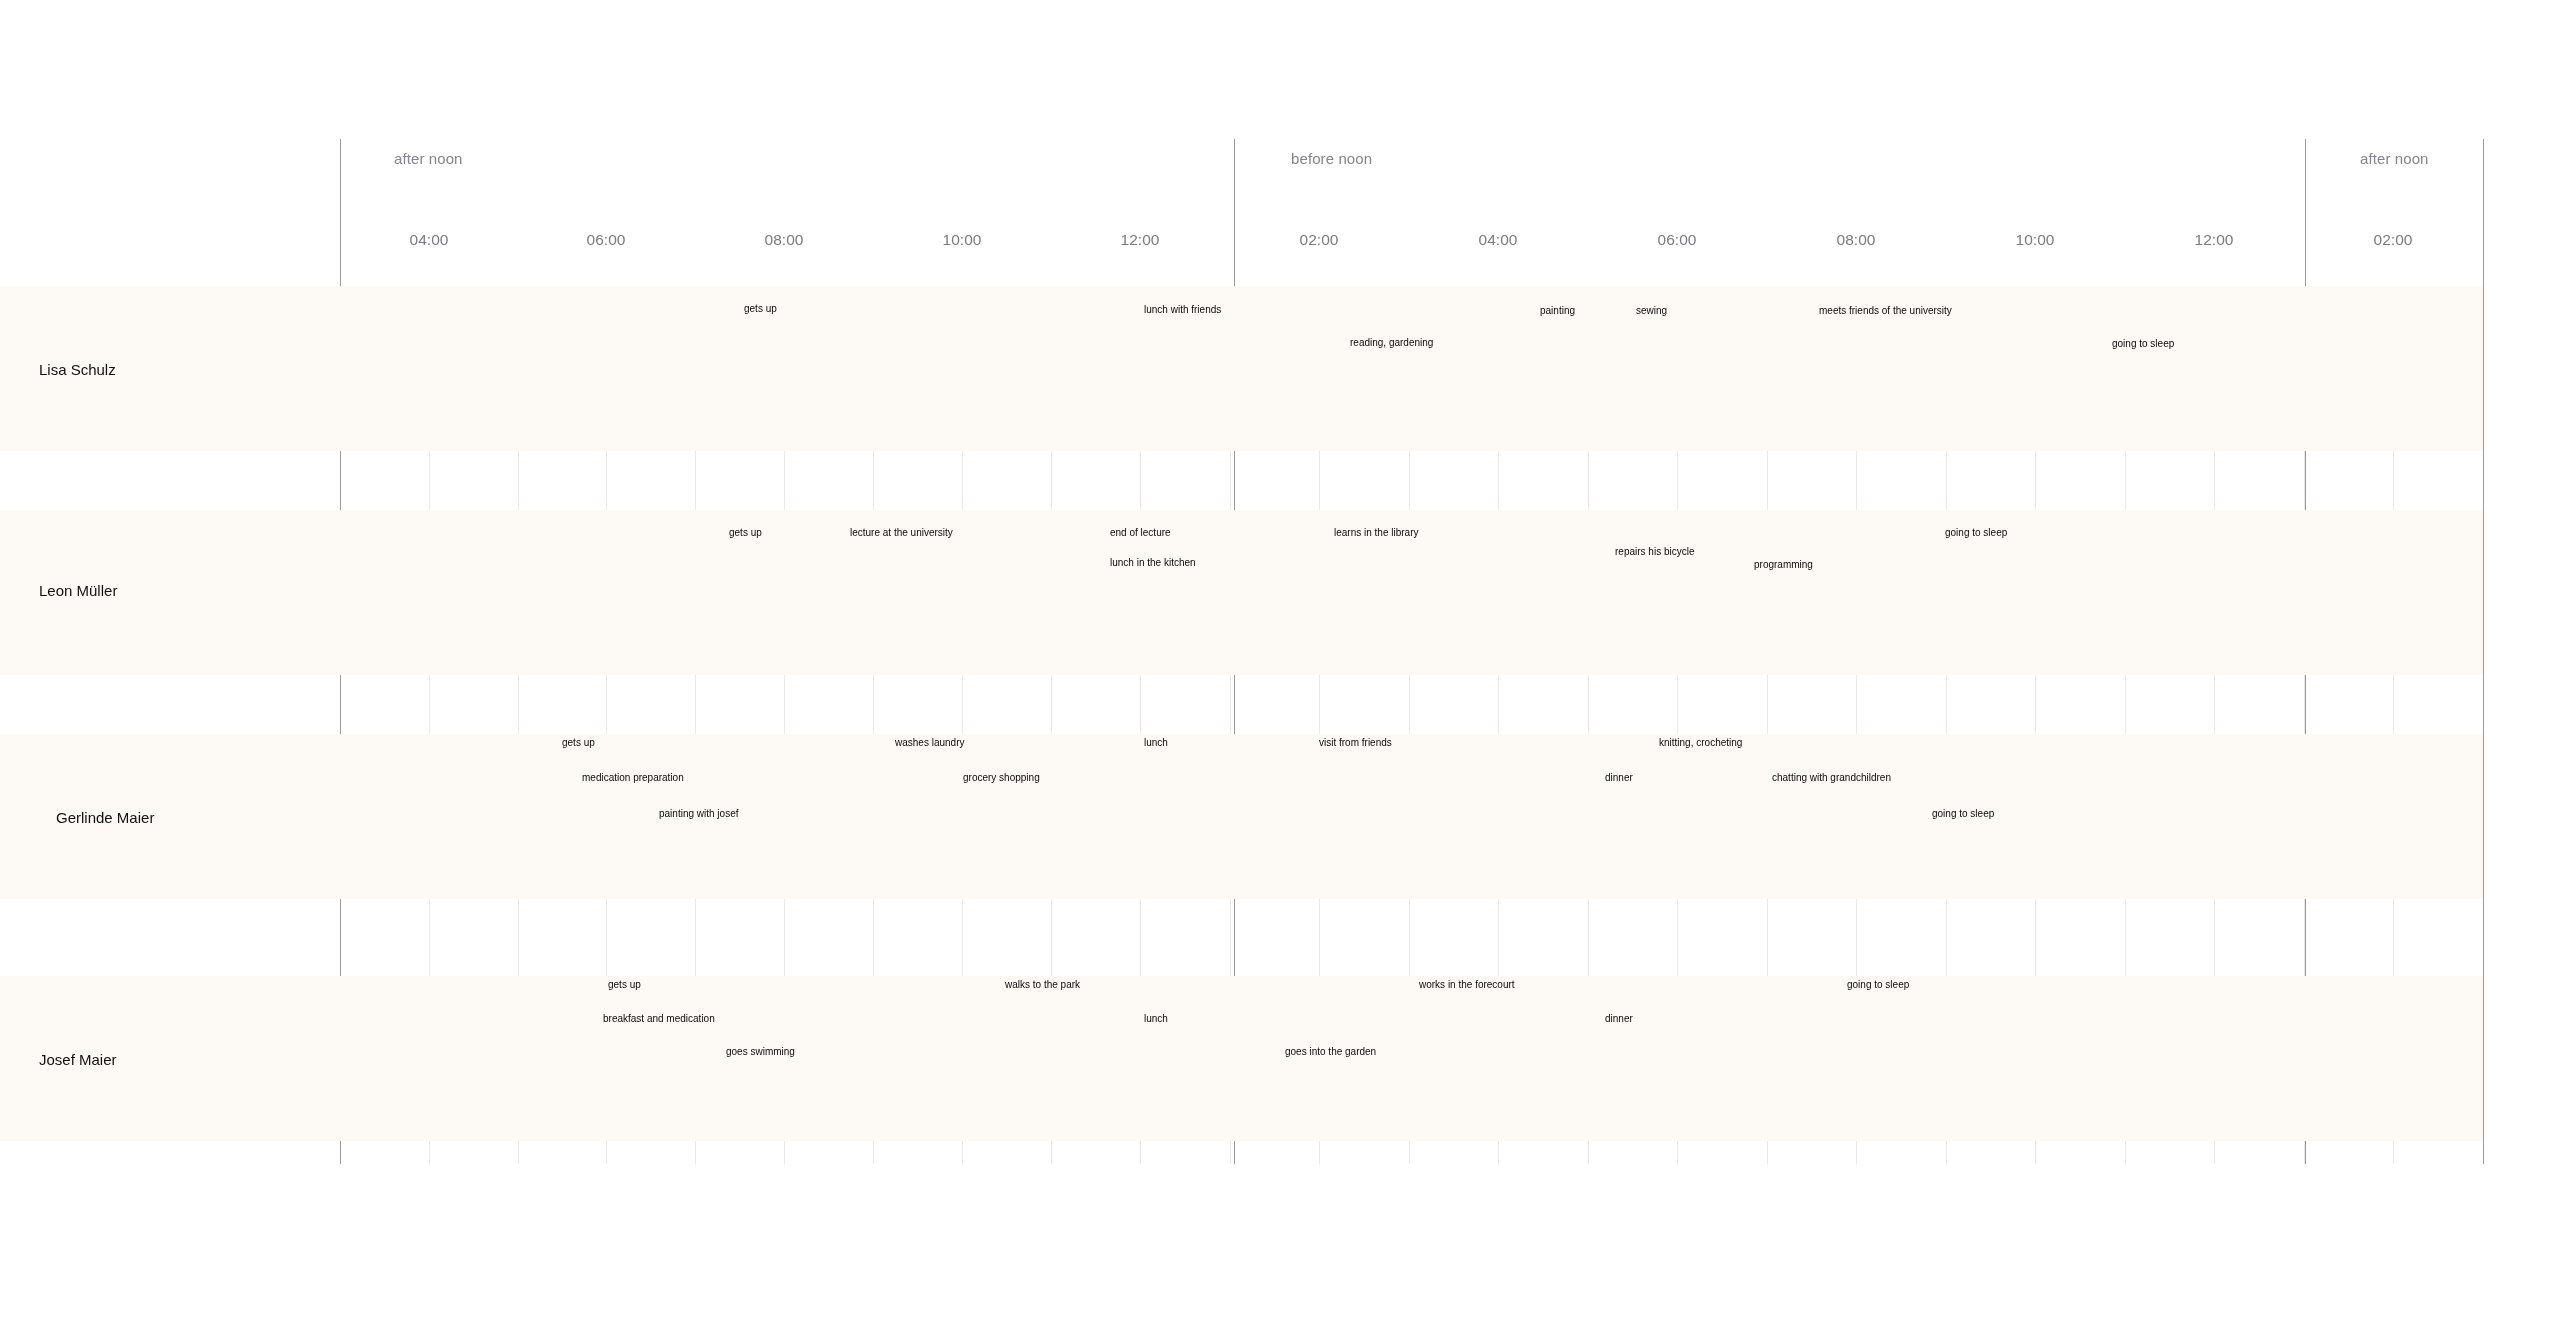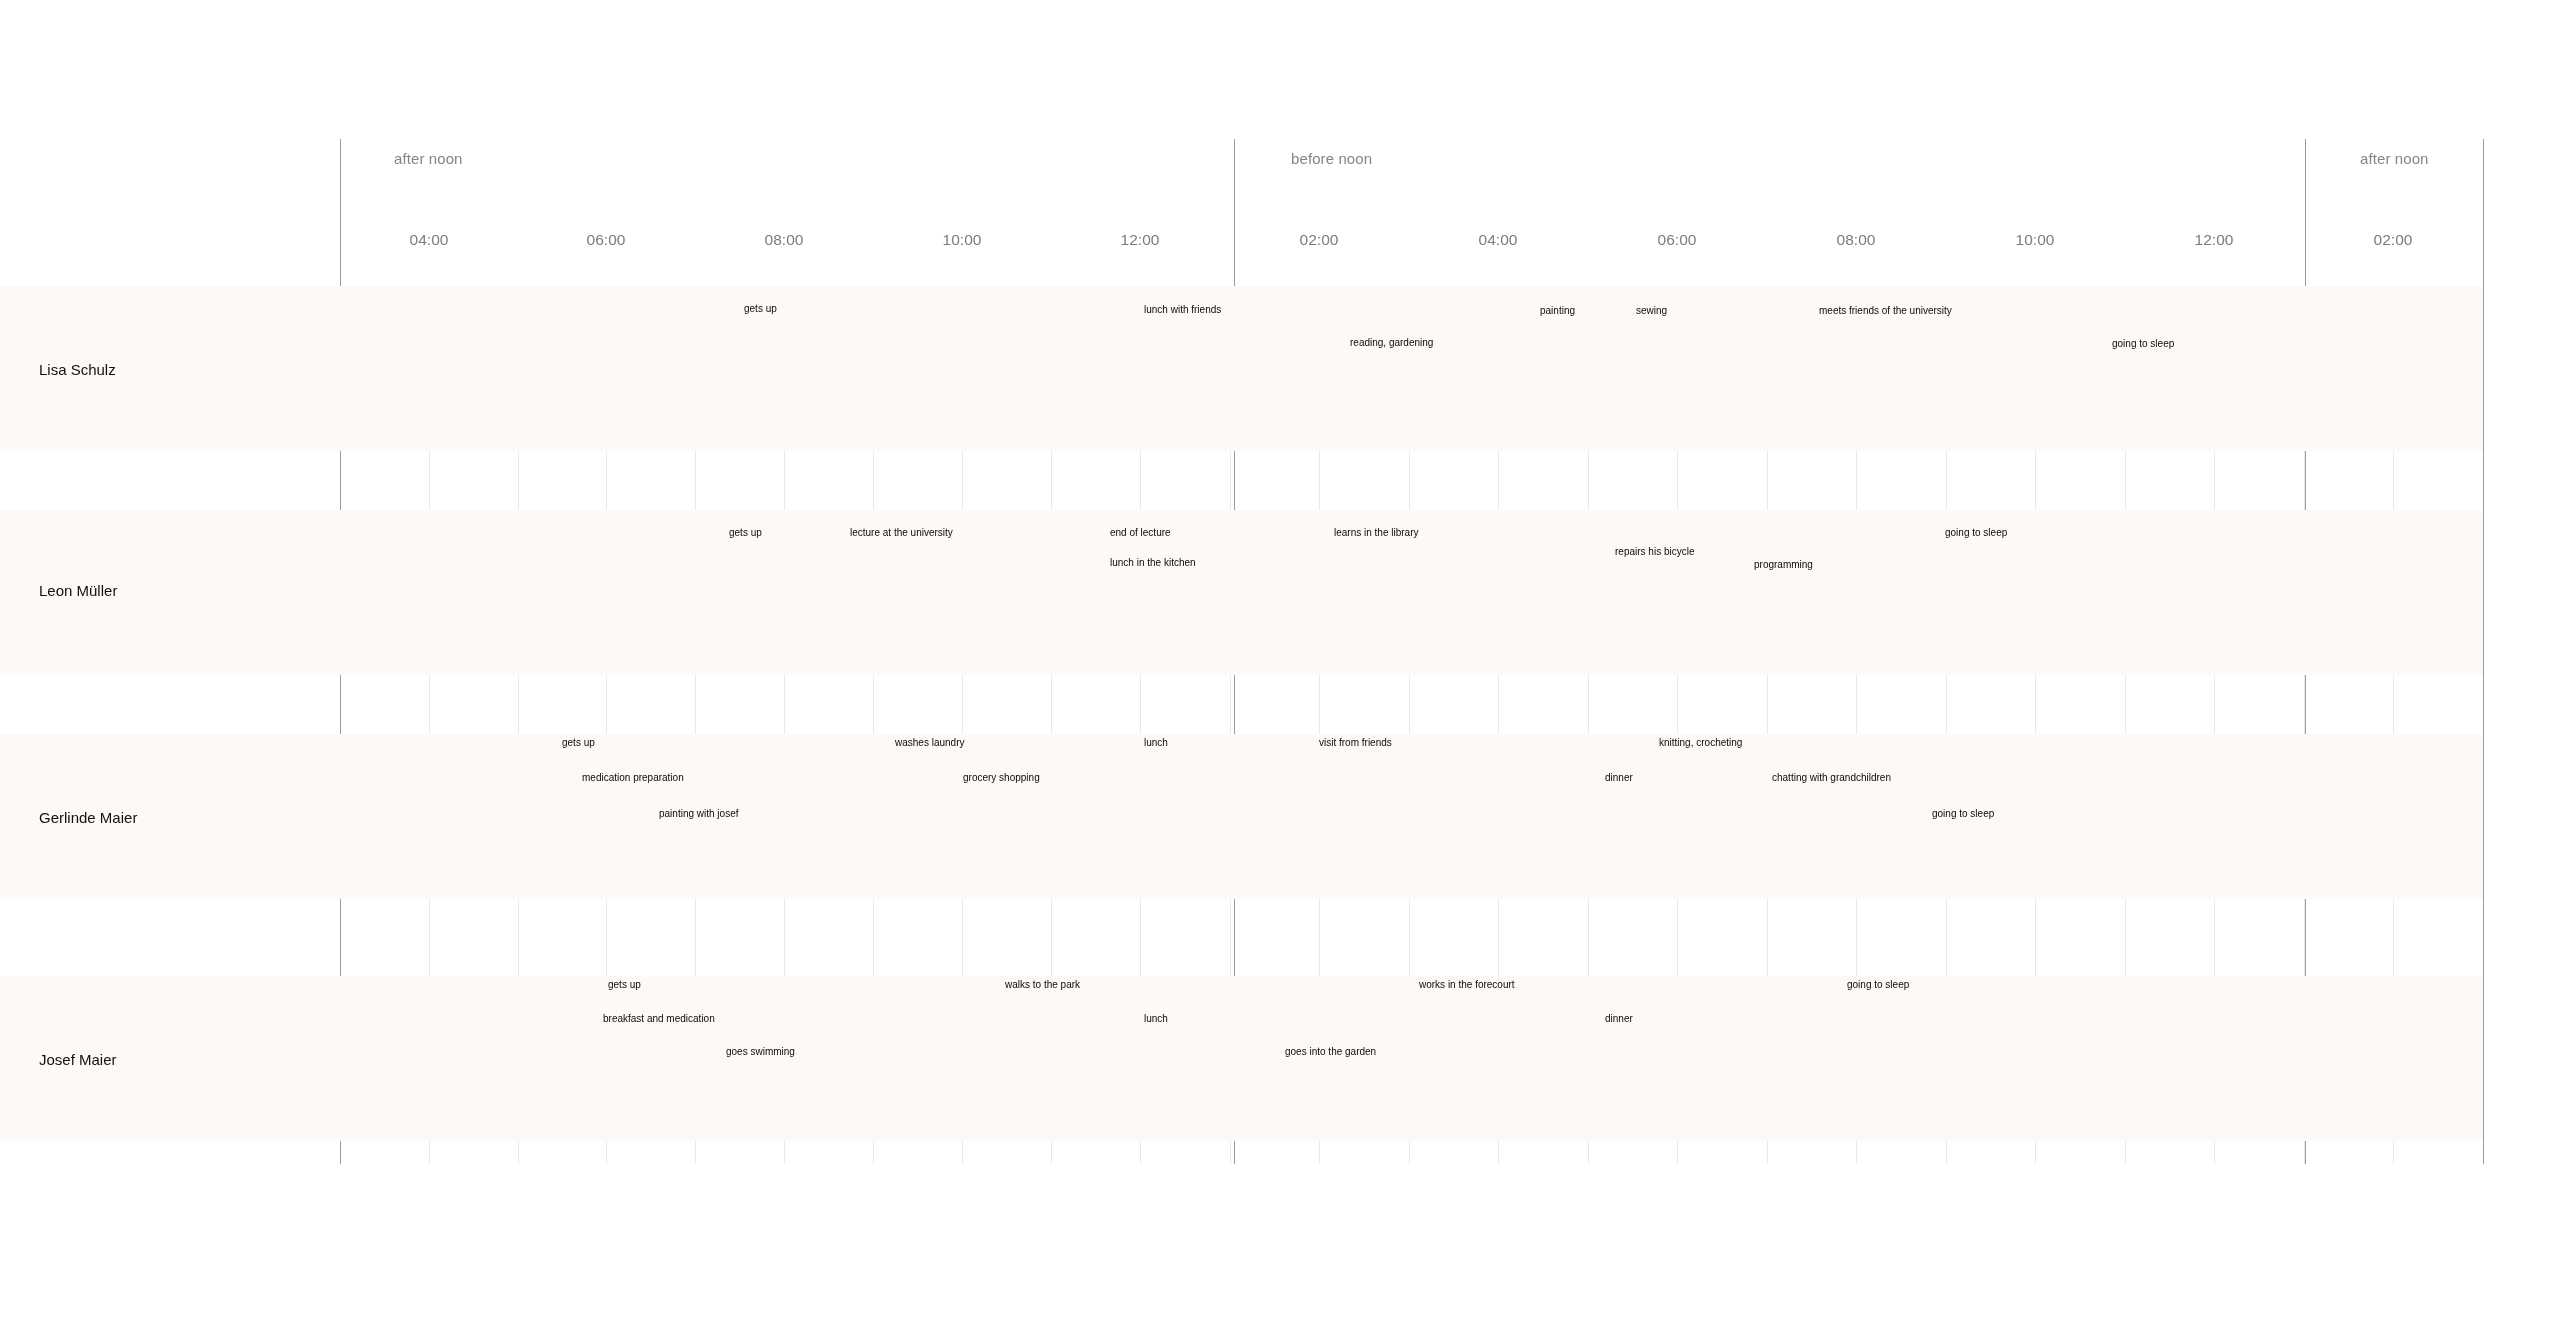--- a/index.html
+++ b/index.html
@@ -164,21 +164,21 @@
         <div class="row-name" style="top: 443px;">Leon Müller</div>
         <div class="activity" style="left: 389px; top: 389px;">gets up</div>
         <div class="activity" style="left: 510px; top: 389px;">lecture at the university</div>
         <div class="activity" style="left: 770px; top: 389px;">end of lecture</div>
         <div class="activity" style="left: 770px; top: 419px;">lunch in the kitchen</div>
         <div class="activity" style="left: 994px; top: 389px;">learns in the library</div>
         <div class="activity" style="left: 1265px; top: 408px; margin-left: 10px;">repairs his bicycle</div>
         <div class="activity" style="left: 1414px; top: 421px;">programming</div>
         <div class="activity" style="left: 1605px; top: 389px;">going to sleep</div>
         <div class="row-band" style="top: 595px; height: 165px;"></div>
-        <div class="row-name" style="top: 670px;">Gerlinde Maier</div>
+        <div class="row-name" style="top: 670px; margin-left: 17px;">Gerlinde Maier</div>
         <div class="activity" style="left: 222px; top: 599px;">gets up</div>
         <div class="activity" style="left: 242px; top: 634px;">medication preparation</div>
         <div class="activity" style="left: 319px; top: 670px;">painting with josef</div>
         <div class="activity" style="left: 555px; top: 599px; text-align: right;">washes laundry</div>
         <div class="activity" style="left: 623px; top: 634px;">grocery shopping</div>
         <div class="activity" style="left: 804px; top: 599px;">lunch</div>
         <div class="activity" style="left: 979px; top: 599px;">visit from friends</div>
         <div class="activity" style="left: 1319px; top: 599px; text-align: center;">knitting, crocheting</div>
         <div class="activity" style="left: 1265px; top: 634px;">dinner</div>
         <div class="activity" style="left: 1432px; top: 634px;">chatting with grandchildren</div>

